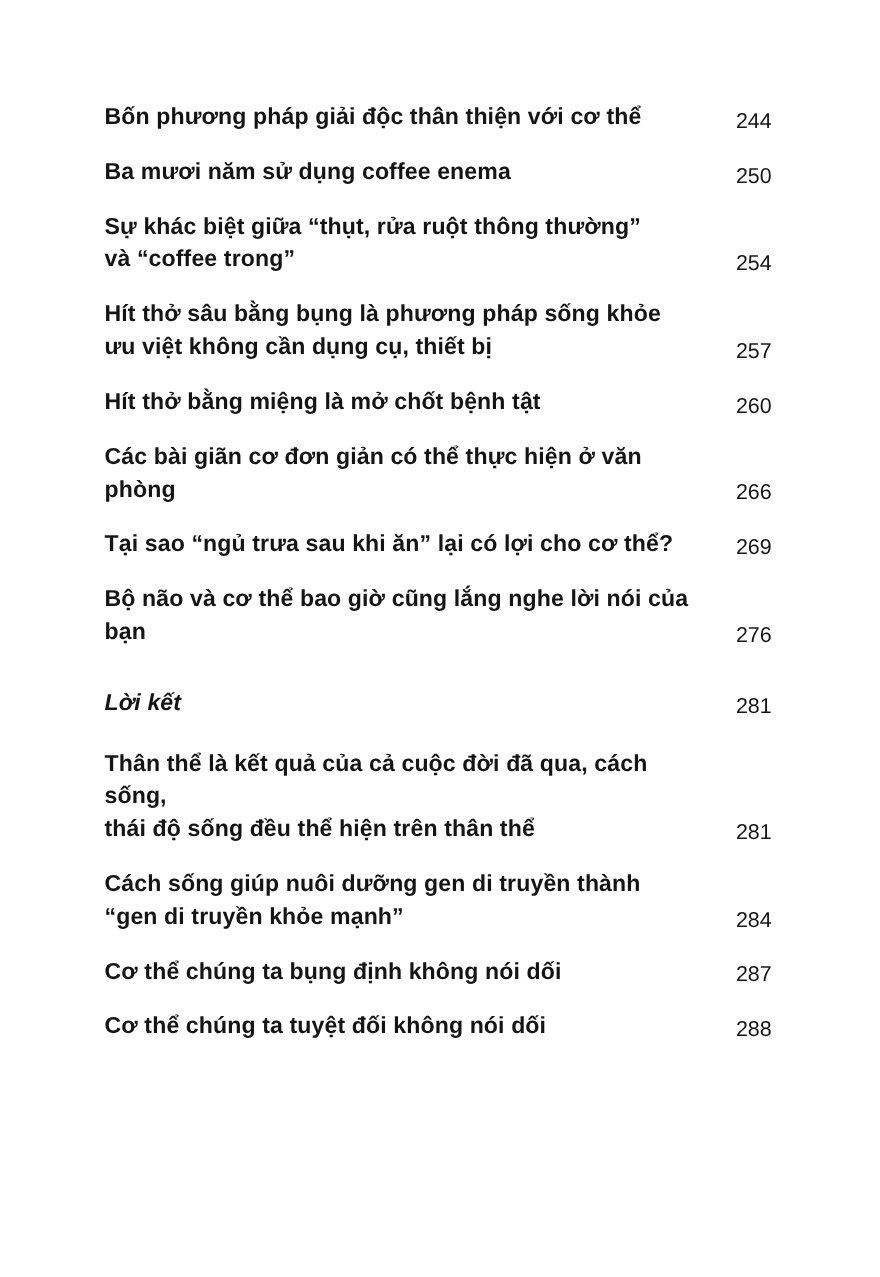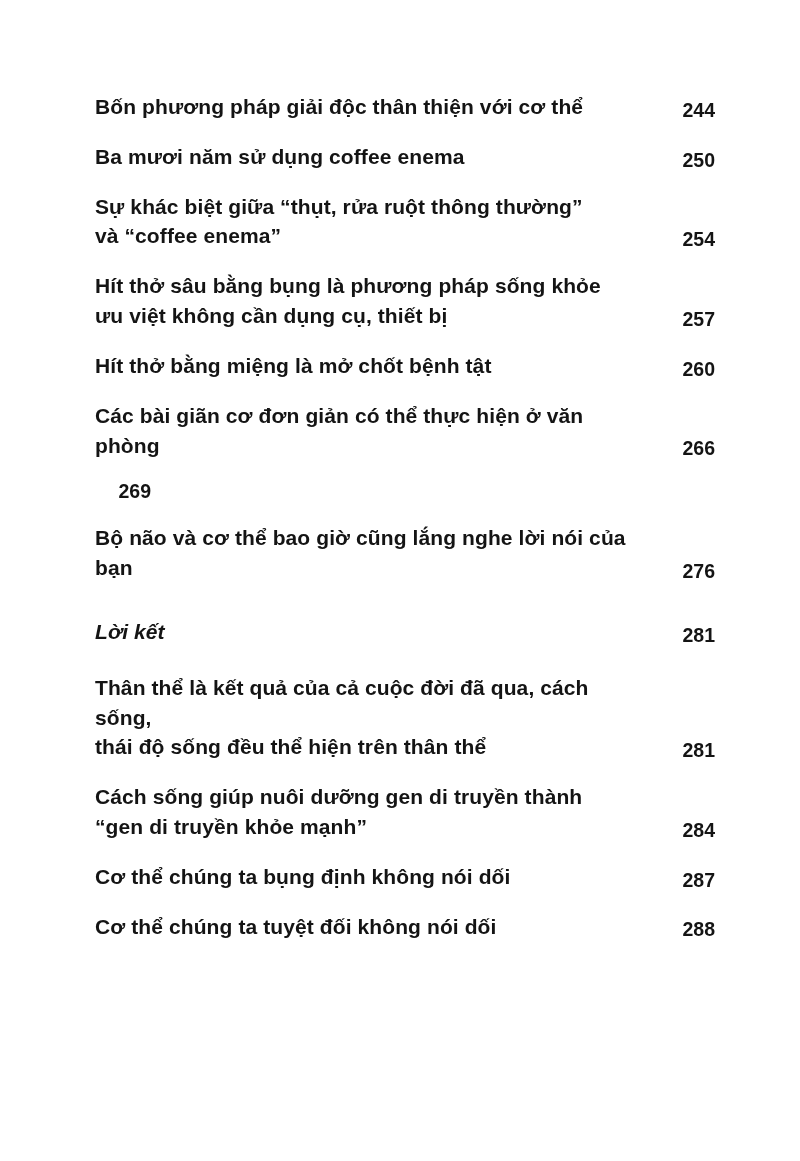--- a/index.html
+++ b/index.html
@@ -39,24 +39,23 @@
     font-size: 21px;
     line-height: 1.42;
     font-weight: 600;
     letter-spacing: 0.1px;
     color: #141414;
     max-width: 545px;
     white-space: pre-line;
   }
   .entry .page-num {
     font-size: 19.5px;
-    font-weight: 700;
+    font-weight: 400;
     color: #141414;
     min-width: 46px;
-    text-align: right;
     flex: 0 0 auto;
     padding-left: 10px;
   }
   .entry.two-line .page-num {
     align-self: flex-end;
   }
   .entry.section {
     margin-top: 34px;
     margin-bottom: 26px;
   }
@@ -76,21 +75,21 @@
       <div class="page-num">244</div>
     </div>
 
     <div class="entry">
       <div class="title">Ba mươi năm sử dụng coffee enema</div>
       <div class="page-num">250</div>
     </div>
 
     <div class="entry two-line">
       <div class="title">Sự khác biệt giữa “thụt, rửa ruột thông thường”
-và “coffee enema”</div>
+và “coffee trong”</div>
       <div class="page-num">254</div>
     </div>
 
     <div class="entry two-line">
       <div class="title">Hít thở sâu bằng bụng là phương pháp sống khỏe
 ưu việt không cần dụng cụ, thiết bị</div>
       <div class="page-num">257</div>
     </div>
 
     <div class="entry">
@@ -98,20 +97,21 @@
       <div class="page-num">260</div>
     </div>
 
 
     <div class="entry">
       <div class="title">Các bài giãn cơ đơn giản có thể thực hiện ở văn phòng</div>
       <div class="page-num">266</div>
     </div>
 
     <div class="entry">
+      <div class="title">Tại sao “ngủ trưa sau khi ăn” lại có lợi cho cơ thể?</div>
       <div class="page-num">269</div>
     </div>
 
 
     <div class="entry">
       <div class="title">Bộ não và cơ thể bao giờ cũng lắng nghe lời nói của bạn</div>
       <div class="page-num">276</div>
     </div>
 
     <div class="entry section">

